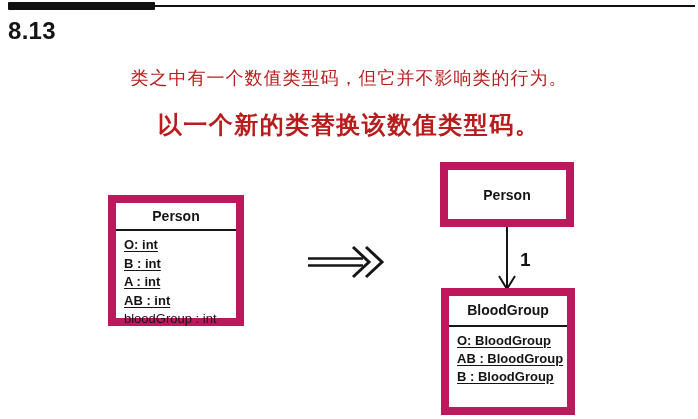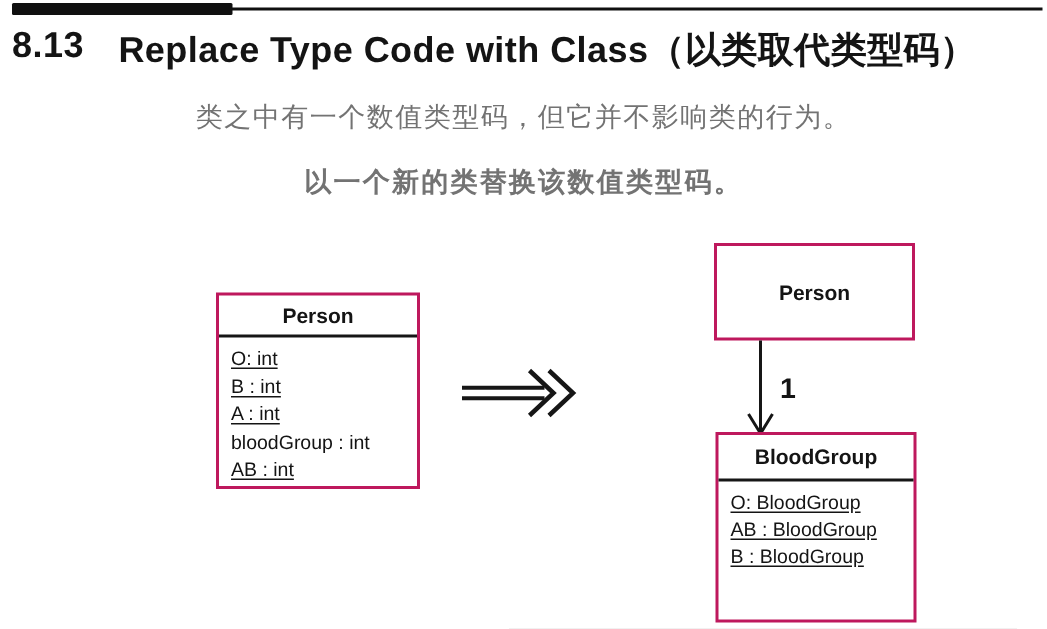--- a/index.html
+++ b/index.html
@@ -29,37 +29,37 @@
     position: absolute; left: 8px; top: 17px; right: 4px;
     display: flex; align-items: flex-start;
     font-weight: bold; font-size: 24px; letter-spacing: 0.3px;
     white-space: nowrap;
   }
   .heading .num { margin-right: 23px; }
 
   
   .para {
     position: absolute; left: 0; width: 100%;
-    text-align: center; color: #737373;
+    text-align: center; color: #b91c1c;
   }
   .para-context { top: 66px;  font-size: 18px; letter-spacing: 1px; }
-  .para-instruction { top: 109px; font-size: 18px; font-weight: bold; letter-spacing: 1.5px; }
+  .para-instruction { top: 109px; font-size: 24px; font-weight: bold; letter-spacing: 1.5px; }
 
   
   .uml {
     position: absolute; box-sizing: border-box;
-    border: 2px solid #be185d; background: #ffffff; margin-left: 36px;
+    border: 8px solid #be185d; background: #ffffff;
   }
   .uml .name {
     font-weight: bold; font-size: 14px; text-align: center;
     border-bottom: 2px solid #161616;
   }
   .attrs { padding: 5px 4px 0 8px; font-size: 13px; }
   .attrs .row { white-space: nowrap; }
-  .u { text-decoration: underline; text-underline-offset: 2px; }
+  .u { text-decoration: underline; text-underline-offset: 2px; font-weight: bold; }
 
   .class-before { left: 108px; top: 195px; width: 136px; height: 131px; }
   .class-before .name { line-height: 26px; }
   .class-before .attrs .row { line-height: 18.5px; }
 
   .class-person-after {
     left: 440px; top: 162px; width: 134px; height: 65px;
     display: flex; align-items: center; justify-content: center;
     font-weight: bold; font-size: 14px;
   }
@@ -85,34 +85,33 @@
 </head>
 <body>
 
 <div class="page">
 
   <div class="rule-thin"></div>
   <div class="rule-thick"></div>
 
   <div class="heading">
     <span class="num">8.13</span>
-    <span>Replace Type Code with Class（以类取代类型码）</span>
   </div>
 
   <div class="para para-context">类之中有一个数值类型码，但它并不影响类的行为。</div>
   <div class="para para-instruction">以一个新的类替换该数值类型码。</div>
 
   <div class="uml class-before">
     <div class="name">Person</div>
     <div class="attrs">
       <div class="row u">O: int</div>
       <div class="row u">B : int</div>
       <div class="row u">A : int</div>
+      <div class="row u">AB : int</div>
       <div class="row">bloodGroup : int</div>
-      <div class="row u">AB : int</div>
     </div>
   </div>
 
   <svg class="transform-arrow" width="82" height="36" viewBox="0 0 82 36">
     <path d="M2 14.5 H57" stroke="#161616" stroke-width="2.6" fill="none"></path>
     <path d="M2 21.5 H57" stroke="#161616" stroke-width="2.6" fill="none"></path>
     <path d="M47 3 L63 18 L47 33" stroke="#161616" stroke-width="3" fill="none"></path>
     <path d="M60 3 L76 18 L60 33" stroke="#161616" stroke-width="3" fill="none"></path>
   </svg>
 

